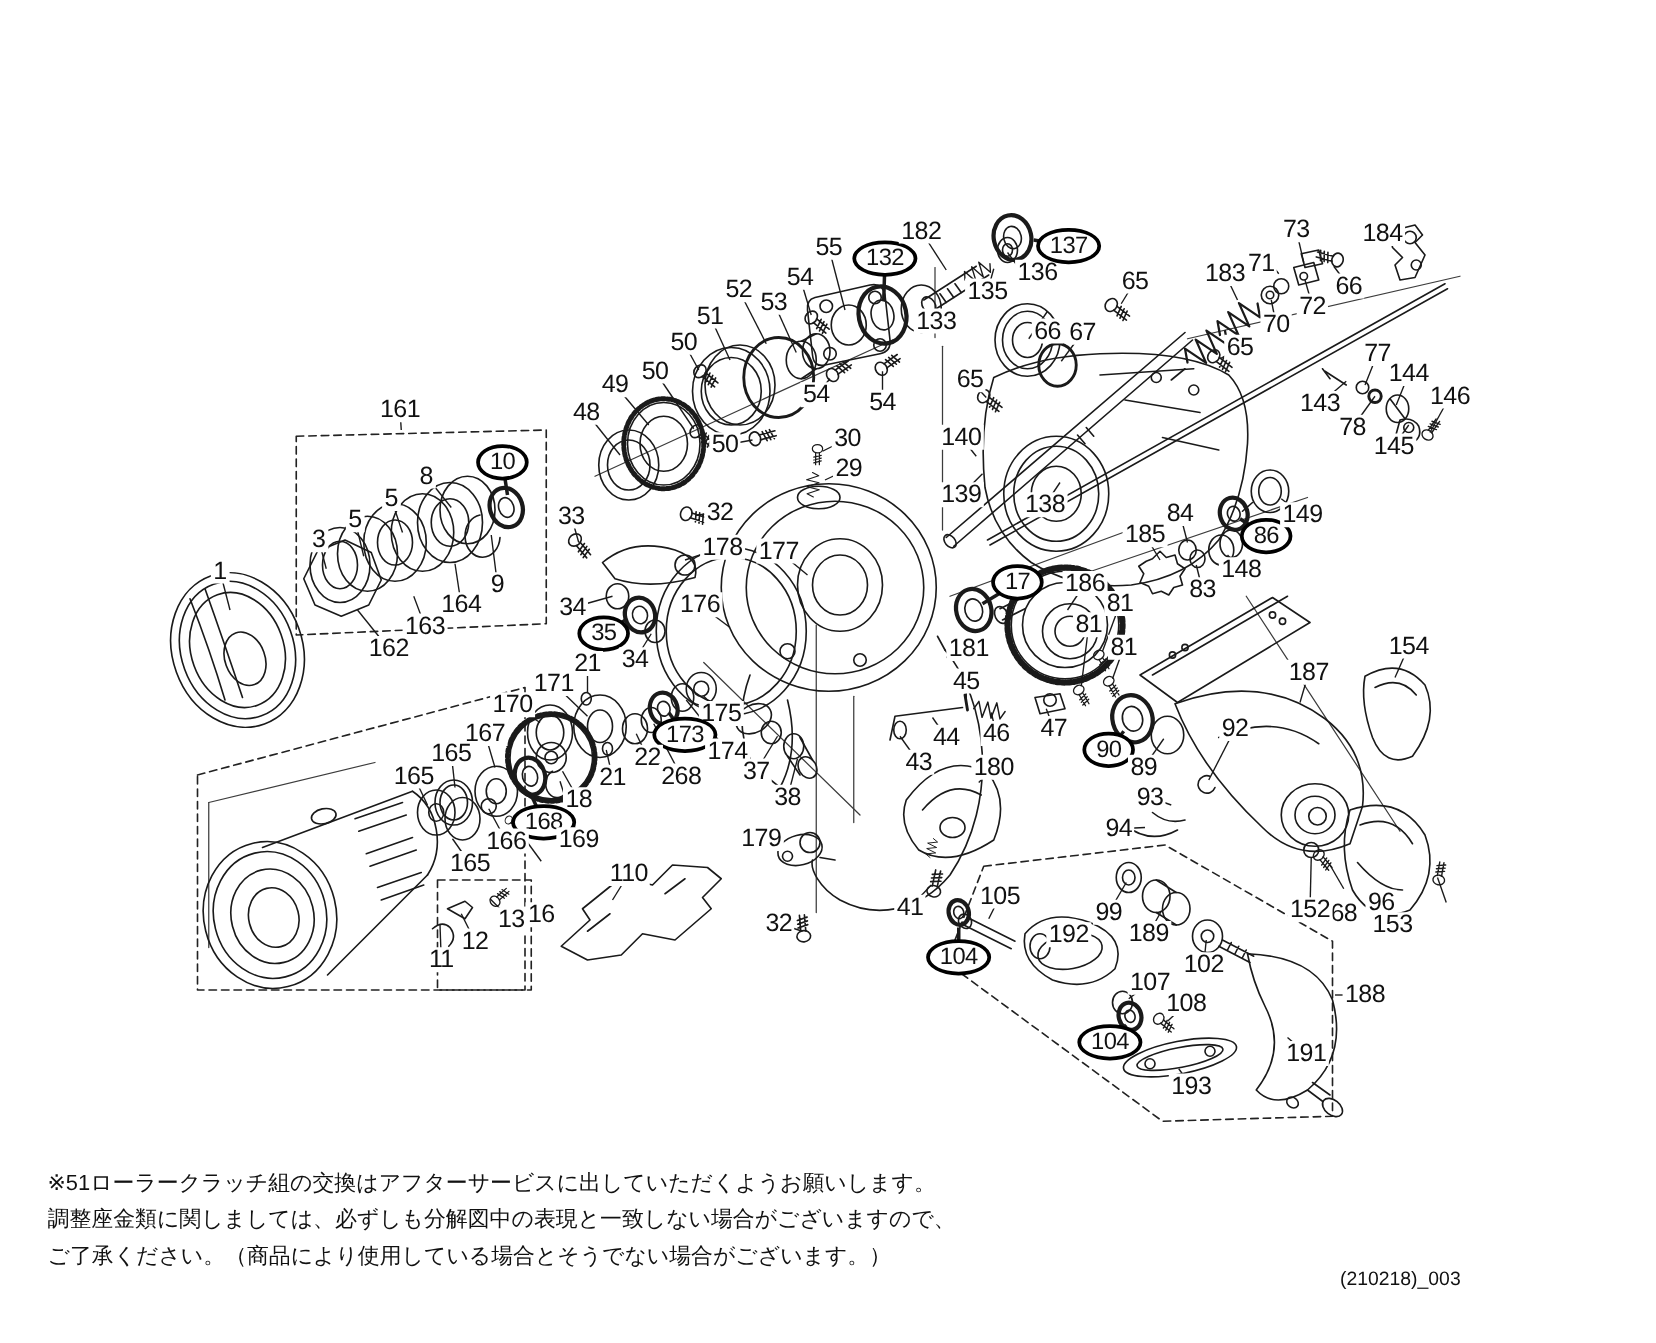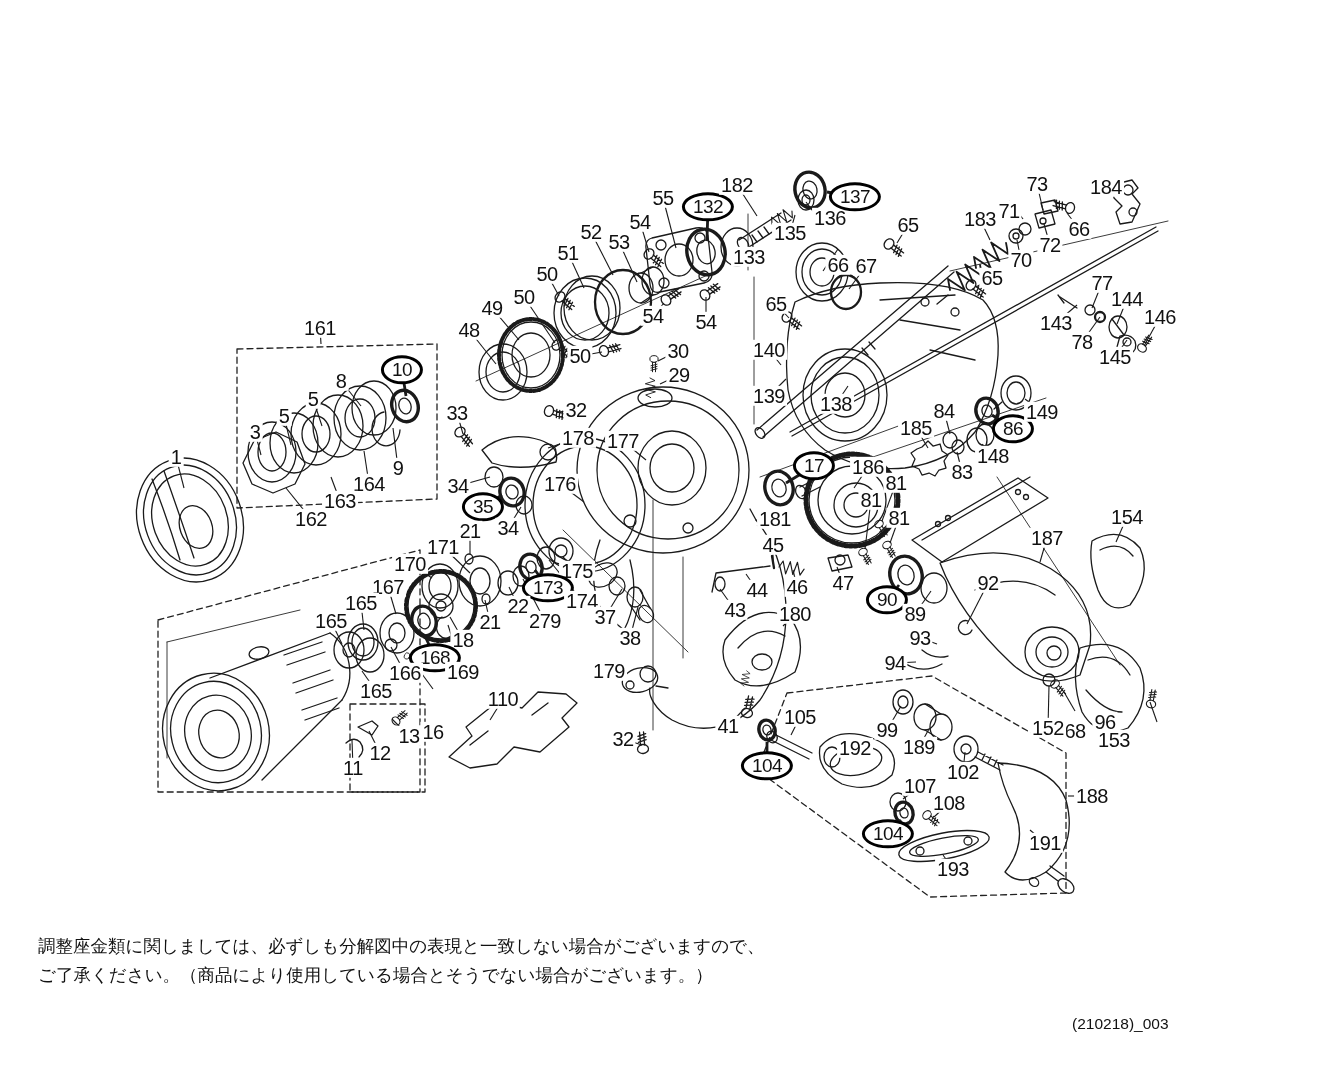--- a/index.html
+++ b/index.html
@@ -567,21 +567,21 @@
       <div class="part-label" style="left: 560px; top: 484px;">176</div>
       <div class="part-label" style="left: 458px; top: 486px;">34</div>
       <div class="part-label circled" style="left: 483px; top: 507px;">35</div>
       <div class="part-label" style="left: 508px; top: 528px;">34</div>
       <div class="part-label" style="left: 470px; top: 531px;">21</div>
       <div class="part-label" style="left: 443px; top: 547px;">171</div>
       <div class="part-label" style="left: 577px; top: 571px;">175</div>
       <div class="part-label circled" style="left: 548px; top: 588px;">173</div>
       <div class="part-label" style="left: 582px; top: 601px;">174</div>
       <div class="part-label" style="left: 518px; top: 606px;">22</div>
-      <div class="part-label" style="left: 545px; top: 621px;">279</div>
+      <div class="part-label" style="left: 545px; top: 621px;">268</div>
       <div class="part-label" style="left: 490px; top: 622px;">21</div>
       <div class="part-label" style="left: 463px; top: 640px;">18</div>
       <div class="part-label" style="left: 605px; top: 617px;">37</div>
       <div class="part-label" style="left: 630px; top: 638px;">38</div>
       <div class="part-label" style="left: 410px; top: 564px;">170</div>
       <div class="part-label" style="left: 388px; top: 587px;">167</div>
       <div class="part-label" style="left: 361px; top: 603px;">165</div>
       <div class="part-label" style="left: 331px; top: 621px;">165</div>
       <div class="part-label circled" style="left: 435px; top: 658px;">168</div>
       <div class="part-label" style="left: 405px; top: 673px;">166</div>
@@ -632,18 +632,19 @@
       <div class="part-label" style="left: 963px; top: 772px;">102</div>
       <div class="part-label" style="left: 920px; top: 786px;">107</div>
       <div class="part-label" style="left: 949px; top: 803px;">108</div>
       <div class="part-label circled" style="left: 888px; top: 834px;">104</div>
       <div class="part-label" style="left: 953px; top: 869px;">193</div>
       <div class="part-label" style="left: 1045px; top: 843px;">191</div>
       <div class="part-label" style="left: 1092px; top: 796px;">188</div>
     </div>
 
   <div class="notes">
+    <div>※51ローラークラッチ組の交換はアフターサービスに出していただくようお願いします。</div>
     <div>調整座金類に関しましては、必ずしも分解図中の表現と一致しない場合がございますので、</div>
     <div>ご了承ください。（商品により使用している場合とそうでない場合がございます。）</div>
   </div>
 
   <div class="doc-code">(210218)_003</div>
 </div>
 
 </body></html>

